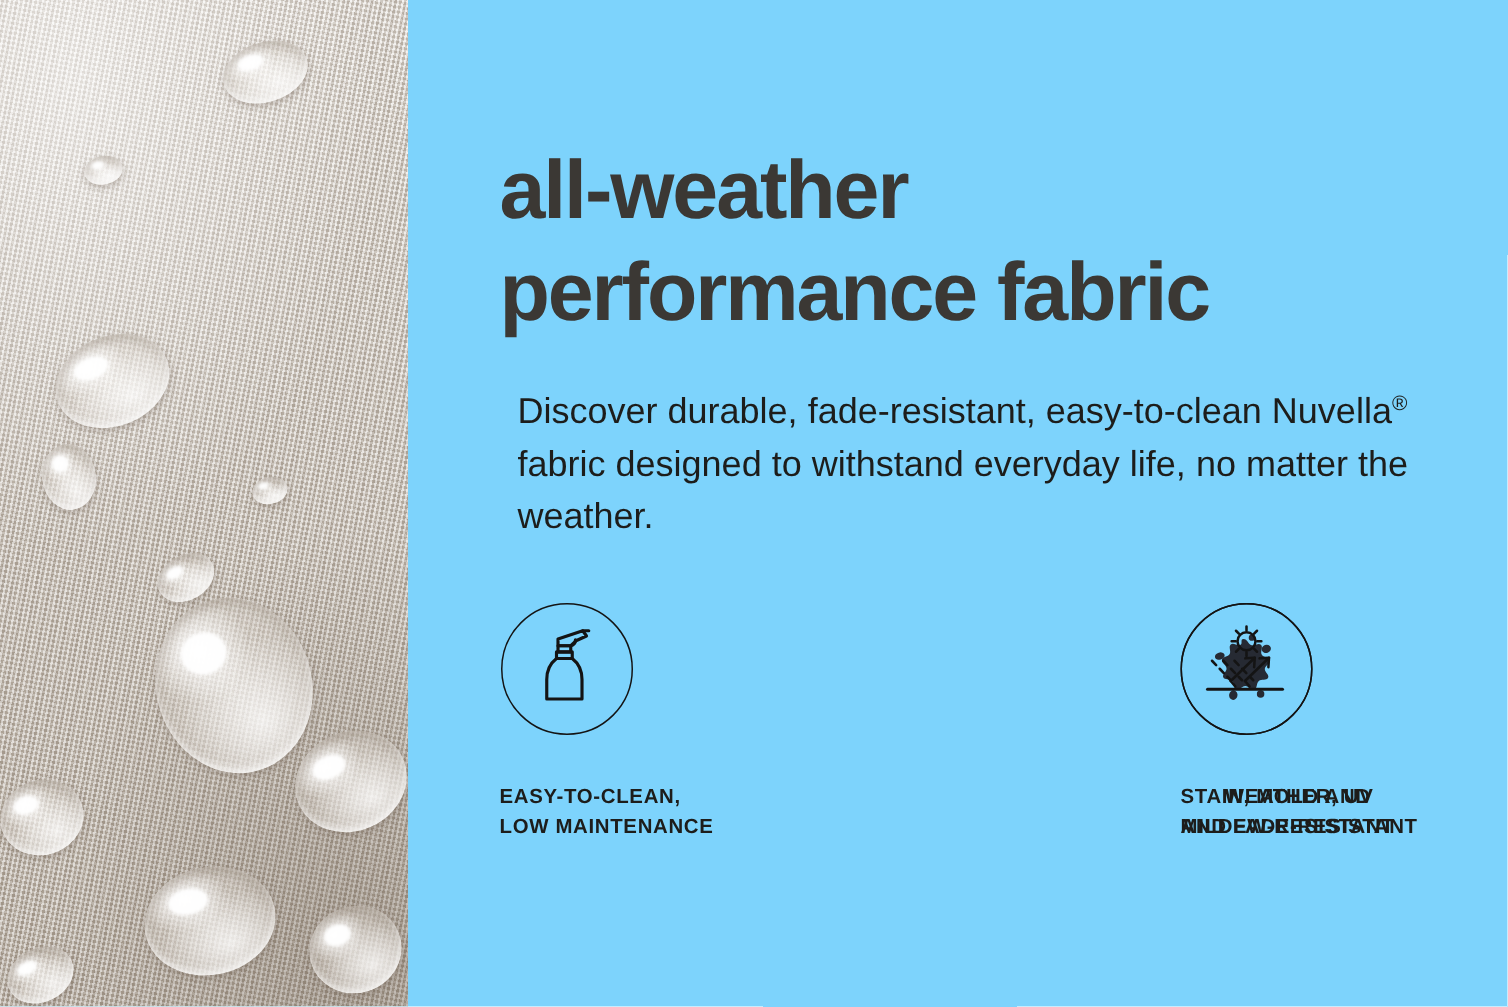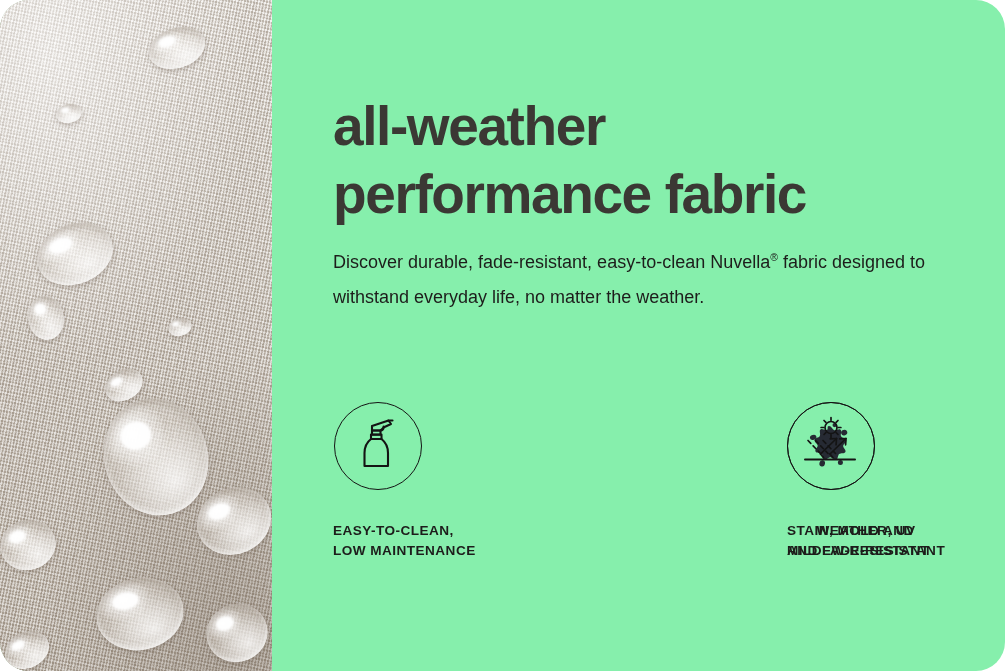--- a/index.html
+++ b/index.html
@@ -10,23 +10,22 @@
   }
   body {
     font-family: "Liberation Sans", sans-serif;
     -webkit-font-smoothing: antialiased;
   }
 
   .page {
     position: relative;
     width: 1005px;
     height: 671px;
-    background: #86efac;
+    background: #7dd3fc;
     overflow: hidden;
-    border-radius: 29px;
   }
 
   
   .photo-pane {
     position: absolute;
     left: 0;
     top: 0;
     width: 272px;
     height: 671px;
     overflow: hidden;
@@ -107,23 +106,23 @@
     font-weight: bold;
     letter-spacing: -1.4px;
     color: #3b3834;
     white-space: pre-line;
   }
 
   .subcopy {
     position: absolute;
     left: 0;
     top: 245px;
-    margin: 0;
+    margin: 12px;
     width: 620px;
-    font-size: 18px;
+    font-size: 24px;
     line-height: 35px;
     font-weight: normal;
     color: #1d1d1b;
   }
   .subcopy sup {
     font-size: 0.58em;
     vertical-align: super;
     line-height: 0;
   }
 

